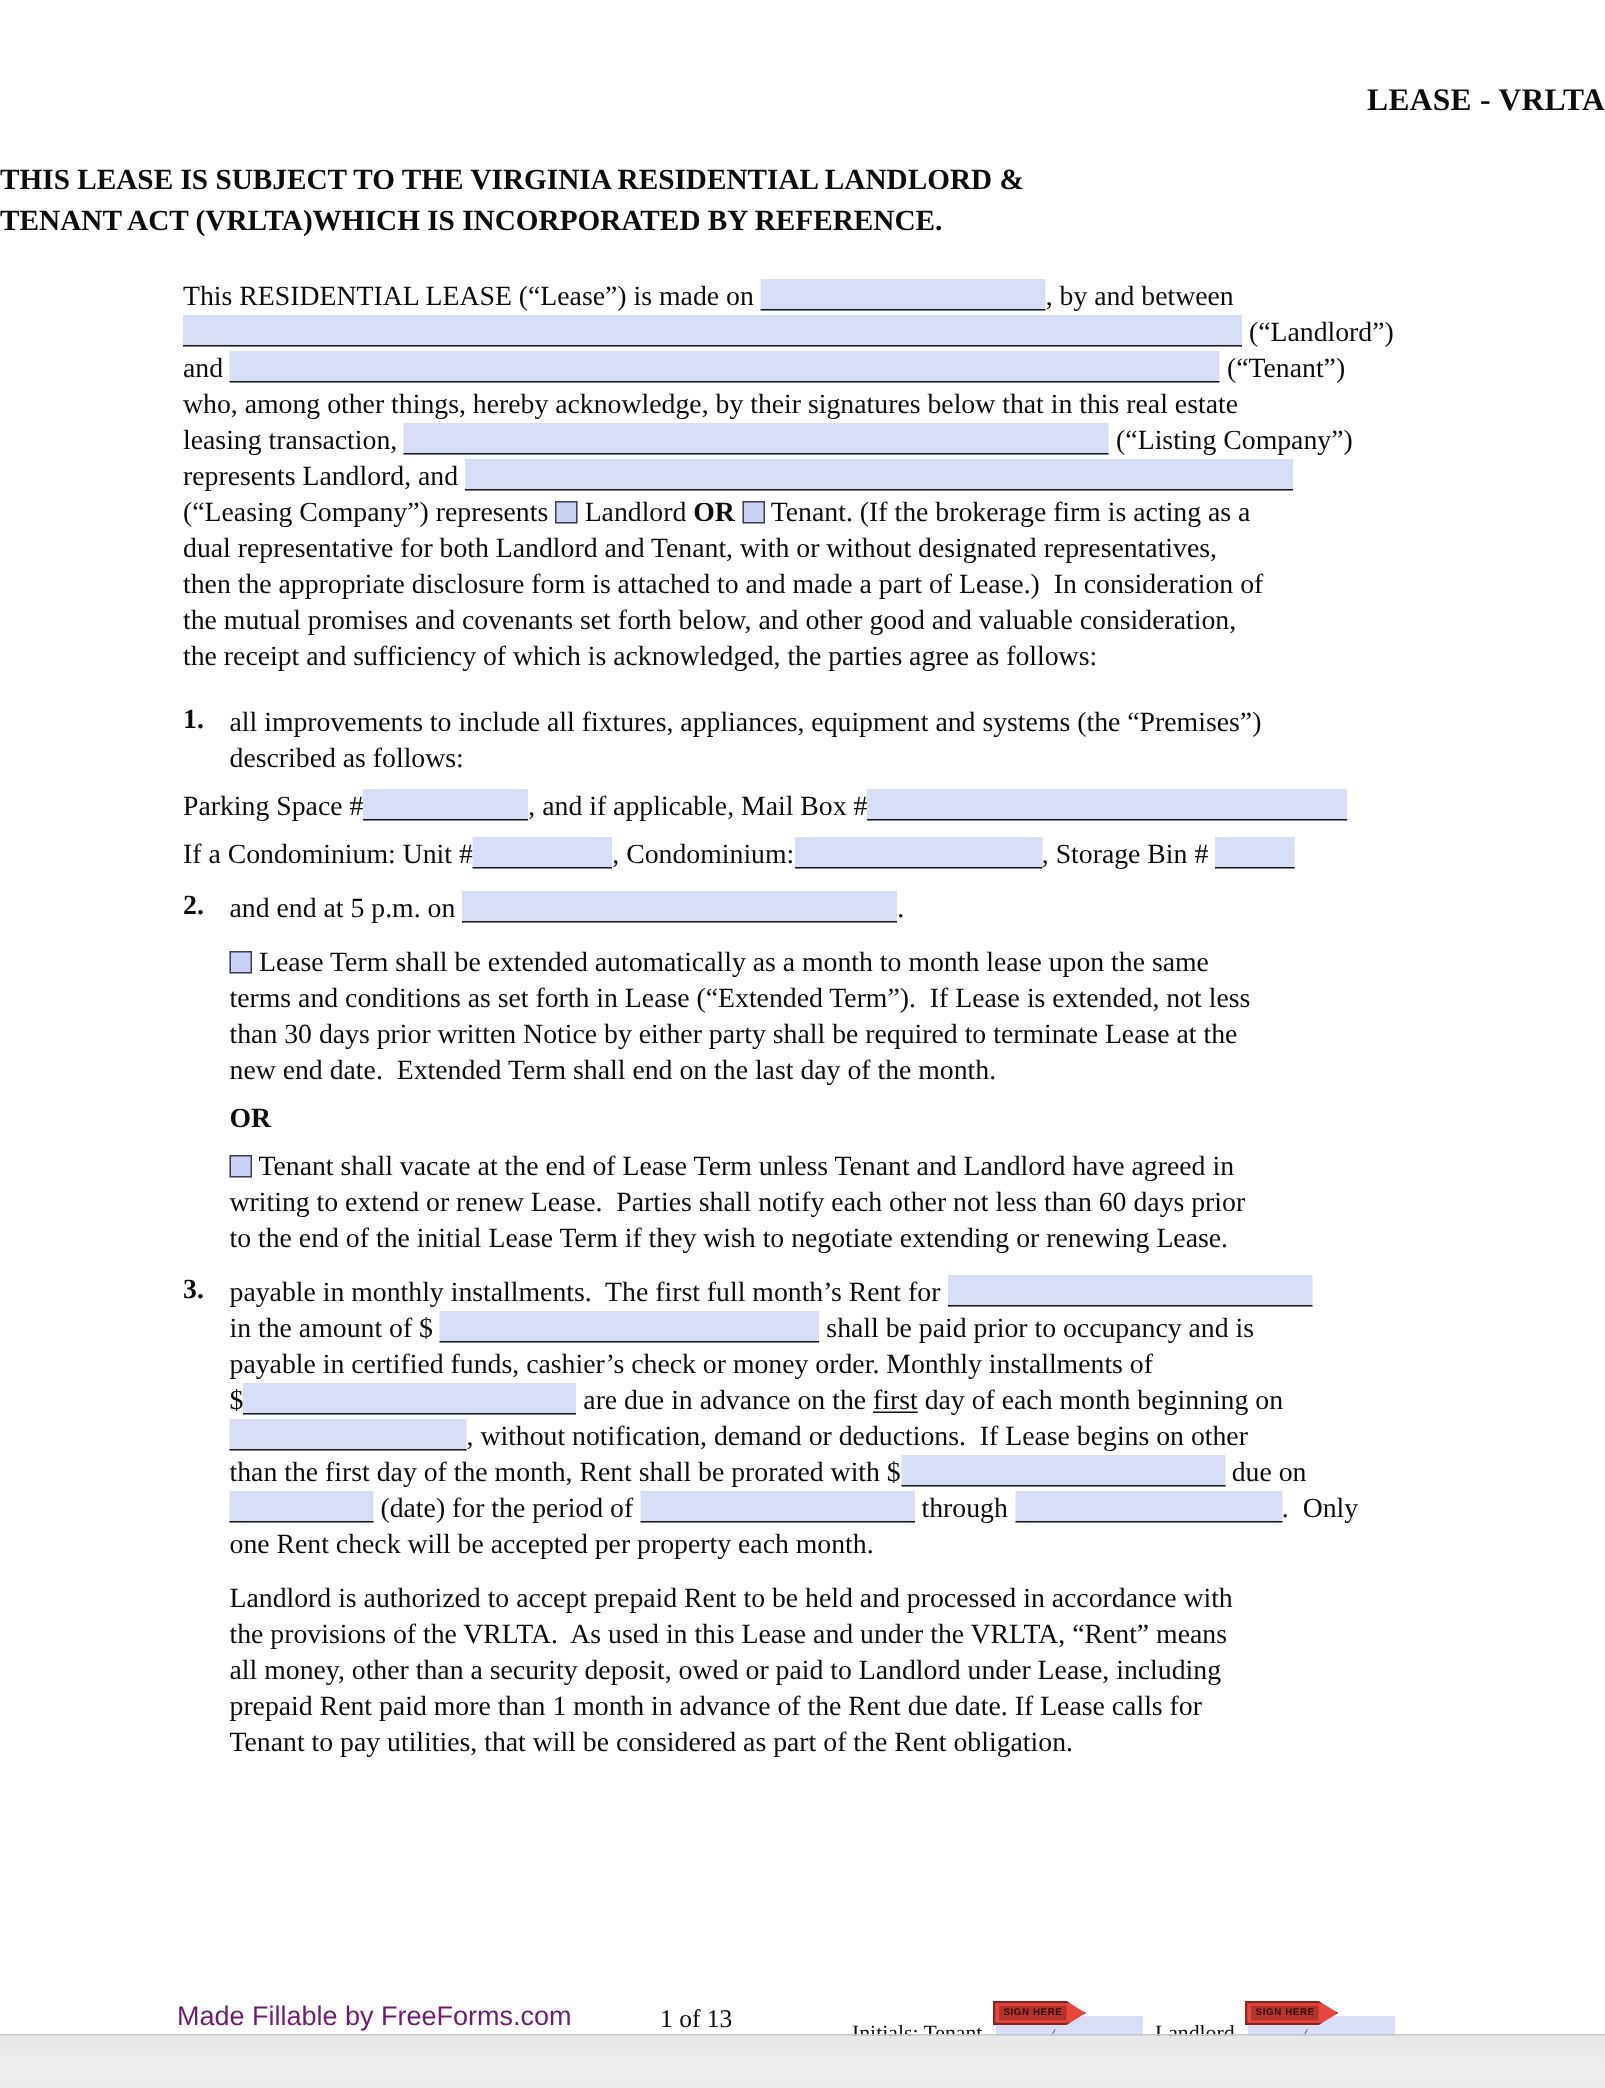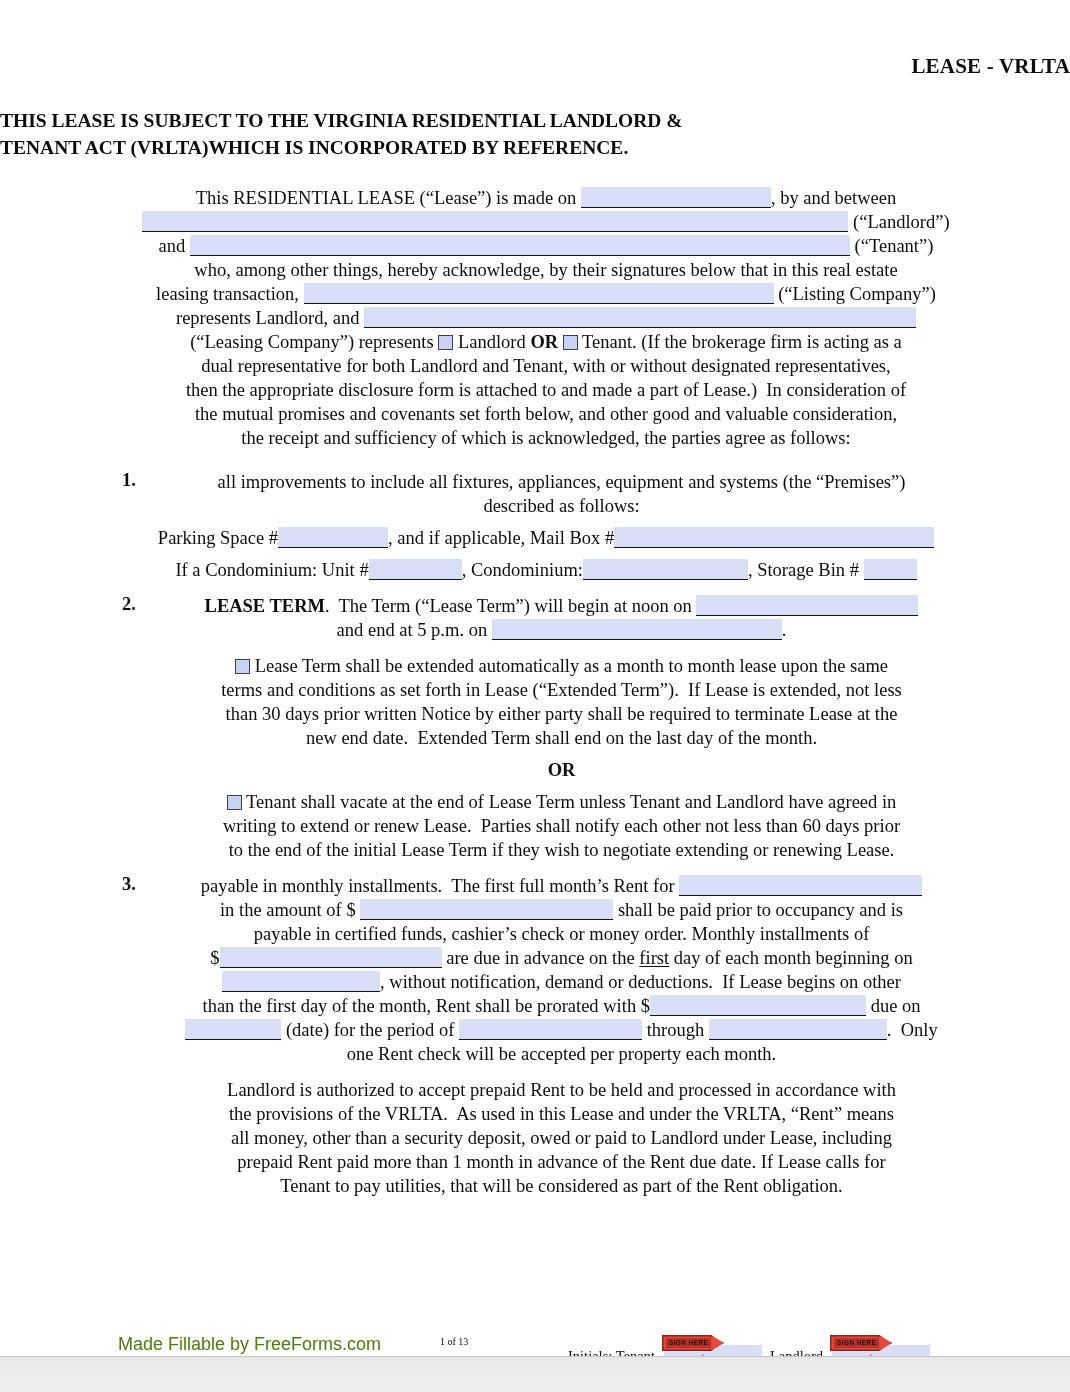--- a/index.html
+++ b/index.html
@@ -20,21 +20,20 @@
     letter-spacing:.2px;
   }
   .subject-heading{
     margin-top:28px;
     font-weight:bold;
     font-size:19.5px;
     line-height:27px;
   }
   .doc-body{
     margin:16px 100px 0 122px;
-    text-align:center;
   }
   .block{position:relative;margin-top:12px;}
   .block.sp-xl{margin-top:25px;}
   .block.sp-lg{margin-top:20px;}
   .block.sp-sm{margin-top:8px;}
   .block.numbered{padding-left:31px;}
   .block.indent{margin-left:31px;}
   .num{
     position:absolute;left:0;top:0;
     font-weight:bold;
@@ -59,25 +58,25 @@
     box-sizing:border-box;
     background:#c9d2f3;
     border:1.5px solid #3e3e58;
     vertical-align:-2px;
   }
   
   .footer{position:absolute;left:0;top:1316px;width:100%;height:40px;}
   .made-fillable{
     position:absolute;left:118px;top:18px;
     font-family:"Liberation Sans", sans-serif;
-    font-size:18px;color:#4d7c0f;text-align:right;
+    font-size:18px;color:#701a75;text-align:right;
   }
   .page-num{
     position:absolute;left:440px;top:20px;
-    font-size:10px;
+    font-size:17px;
   }
   .initials-group{
     position:absolute;left:568px;top:20px;
     font-size:14.5px;
     white-space:nowrap;
   }
   .init-label{display:inline-block;margin-top:12px;}
   .init-field{
     display:inline-block;
     position:relative;
@@ -151,21 +150,20 @@
         <div class="line"><span>described as follows:</span></div>
       </div>
       <div class="block p sp-sm">
         <div class="line"><span>Parking Space #</span><span class="field" style="width: 110px;"></span><span>, and if applicable, Mail Box #</span><span class="field" style="width: 320px;"></span></div>
       </div>
       <div class="block p sp-sm">
         <div class="line"><span>If a Condominium: Unit #</span><span class="field" style="width: 93px;"></span><span>, Condominium:</span><span class="field" style="width: 165px;"></span><span>, Storage Bin # </span><span class="field" style="width: 53px;"></span></div>
       </div>
       <div class="block numbered">
         <span class="num">2.</span>
-        <div class="line"><span class="bold">LEASE TERM</span><span>.  The Term (“Lease Term”) will begin at noon on </span><span class="field" style="width: 222px;"></span></div>
         <div class="line"><span>and end at 5 p.m. on </span><span class="field" style="width: 290px;"></span><span>.</span></div>
       </div>
       <div class="block indent">
         <div class="line"><span class="checkbox"></span><span> Lease Term shall be extended automatically as a month to month lease upon the same</span></div>
         <div class="line"><span>terms and conditions as set forth in Lease (“Extended Term”).  If Lease is extended, not less</span></div>
         <div class="line"><span>than 30 days prior written Notice by either party shall be required to terminate Lease at the</span></div>
         <div class="line"><span>new end date.  Extended Term shall end on the last day of the month.</span></div>
       </div>
       <div class="block indent sp-sm">
         <div class="line"><span class="bold">OR</span></div>

